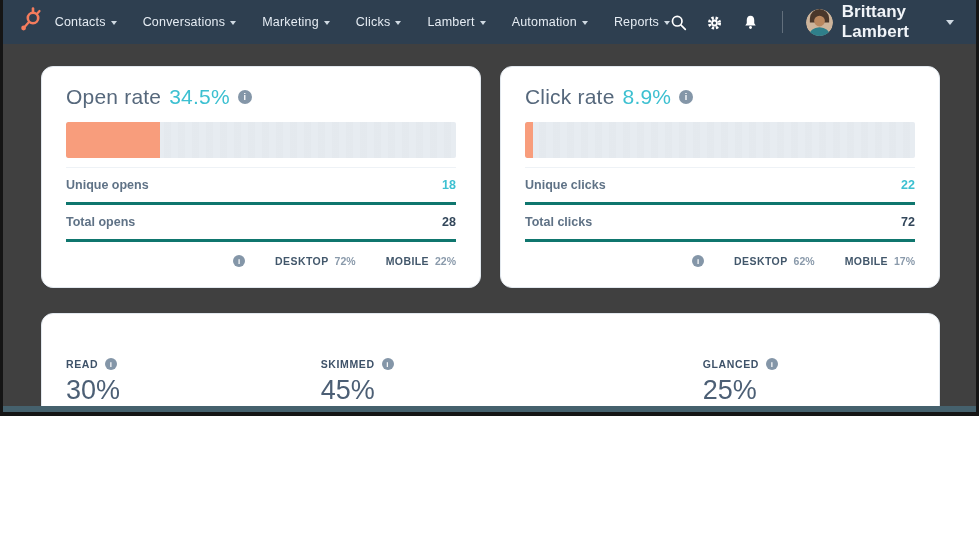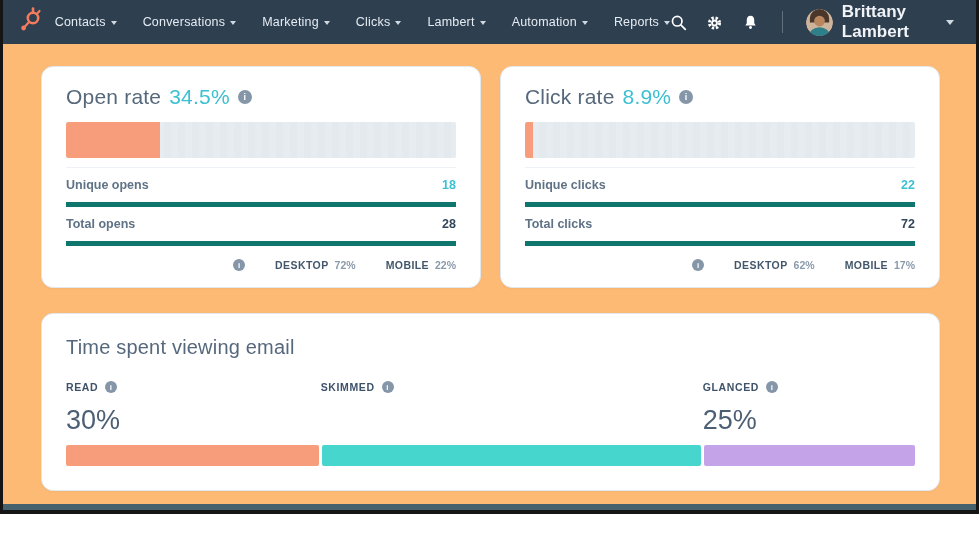--- a/index.html
+++ b/index.html
@@ -1,20 +1,20 @@
 <!DOCTYPE html>
 <html><head>
 <meta charset="utf-8">
 <style>
   * { box-sizing: border-box; margin: 0; padding: 0; }
   html, body { width: 979px; height: 550px; }
   body { font-family: "Liberation Sans", sans-serif; background: #fff; }
   .frame {
-    position: relative; width: 979px; height: 514px; overflow: hidden;
-    background: #fdba74;
+    position: relative; width: 979px; height: 416px; overflow: hidden;
+    background: #404040;
     border-left: 3px solid #151515; border-right: 3px solid #151515; border-bottom: 4px solid #151515;
   }
 
   
   .topnav {
     height: 44px; background: #2e3f50; display: flex; align-items: center;
     padding: 0 22px 0 12px; color: #e5ecf3;
   }
   .logo { width: 34px; height: 30px; margin-right: 10px; display: flex; align-items: center; justify-content: center; cursor: pointer; }
   .nav-items { display: flex; align-items: center; gap: 26px; }
@@ -49,40 +49,40 @@
     font-size: 9px; font-weight: bold; font-style: normal; cursor: pointer; flex: none;
   }
   .info-icon.small { width: 12px; height: 12px; font-size: 8px; }
   .progress-track {
     margin-top: 13px; height: 36px; background: #e7ecf1; border-radius: 2px; overflow: hidden;
     background-image: repeating-linear-gradient(90deg, rgba(0,0,0,.012) 0 7px, transparent 7px 14px);
   }
   .progress-fill { height: 100%; background: #f89d7c; border-radius: 2px 0 0 2px; }
   .stat-row {
     display: flex; justify-content: space-between; align-items: center;
-    padding: 10px 0; border-bottom: 5px solid #0f766e; font-size: 12.5px;
+    padding: 10px 0; border-bottom: 3px solid #0f766e; font-size: 12.5px;
   }
   .stat-rows { margin-top: 9px; border-top: 1px solid #eef2f6; }
   .stat-label { color: #5f7286; font-weight: bold; }
   .stat-value { font-weight: bold; color: #33475b; }
   .stat-value.teal { color: #3dc0d1; }
   .card-footer {
     display: flex; justify-content: flex-end; align-items: center; gap: 6px;
     padding-top: 13px; font-size: 10.5px;
   }
   .footer-label { color: #42576b; font-weight: bold; letter-spacing: .04em; margin-left: 24px; }
   .footer-value { color: #8a9aab; font-weight: bold; }
 
   
   .time-card { margin-top: 25px; height: 178px; padding: 22px 24px 0 24px; }
   .time-title { font-size: 20px; font-weight: 400; color: #56687c; letter-spacing: .2px; }
   .time-labels { position: relative; height: 62px; margin-top: 22px; }
   .time-label-block { position: absolute; top: 0; }
   .tlabel { display: flex; align-items: flex-end; gap: 7px; font-size: 10.5px; font-weight: bold; letter-spacing: .06em; color: #3e5269; }
-  .tvalue { margin-top: 12px; font-size: 27px; font-weight: 400; color: #4c5f75; }
+  .tvalue { margin-top: 5px; font-size: 27px; font-weight: 400; color: #4c5f75; }
   .stacked-bar { display: flex; gap: 3px; height: 21px; margin-top: 2px; }
   .time-segment { height: 100%; border-radius: 2px; }
 
   
   .bottom-card { position: relative; margin-top: 24px; height: 90px; padding: 0 24px; }
   .bottom-title { position: absolute; left: 24px; top: 23px; font-size: 19px; font-weight: 400; color: #4c5f75; }
   .toggle-group { position: absolute; right: 11px; top: 11px; display: flex; }
   .toggle-btn {
     min-width: 64px; padding: 7px 14px 9px; font-size: 11.5px; color: #506b88; text-align: center;
     background: #fff; border: 1px solid #cbd6e2; cursor: pointer; font-family: inherit;
@@ -233,34 +233,34 @@
           <i class="info-icon small">i</i>
           <span class="footer-label">DESKTOP</span>
           <span class="footer-value">62%</span>
           <span class="footer-label">MOBILE</span>
           <span class="footer-value">17%</span>
         </div>
       </article>
     </div>
 
     <section class="card time-card">
-      <h2 class="time-title">Time spent viewing email</h2>
       <div class="time-labels">
         <div class="time-label-block" style="left: 0%;">
           <div class="tlabel">
               <span>READ</span>
               <i class="info-icon small">i</i>
             </div>
           <div class="tvalue">30%</div>
         </div>
         <div class="time-label-block" style="left: 30%;">
           <div class="tlabel">
               <span>SKIMMED</span>
               <i class="info-icon small">i</i>
             </div>
+          <div class="tvalue">45%</div>
         </div>
         <div class="time-label-block" style="left: 75%;">
           <div class="tlabel">
               <span>GLANCED</span>
               <i class="info-icon small">i</i>
             </div>
           <div class="tvalue">25%</div>
         </div>
       </div>
       <div class="stacked-bar">

